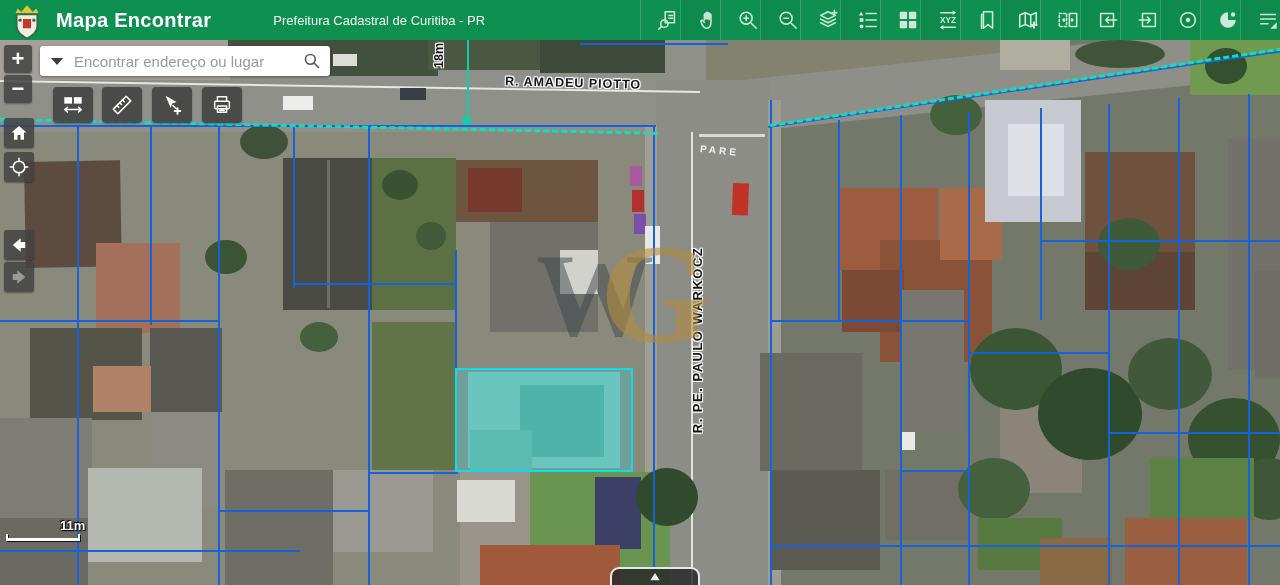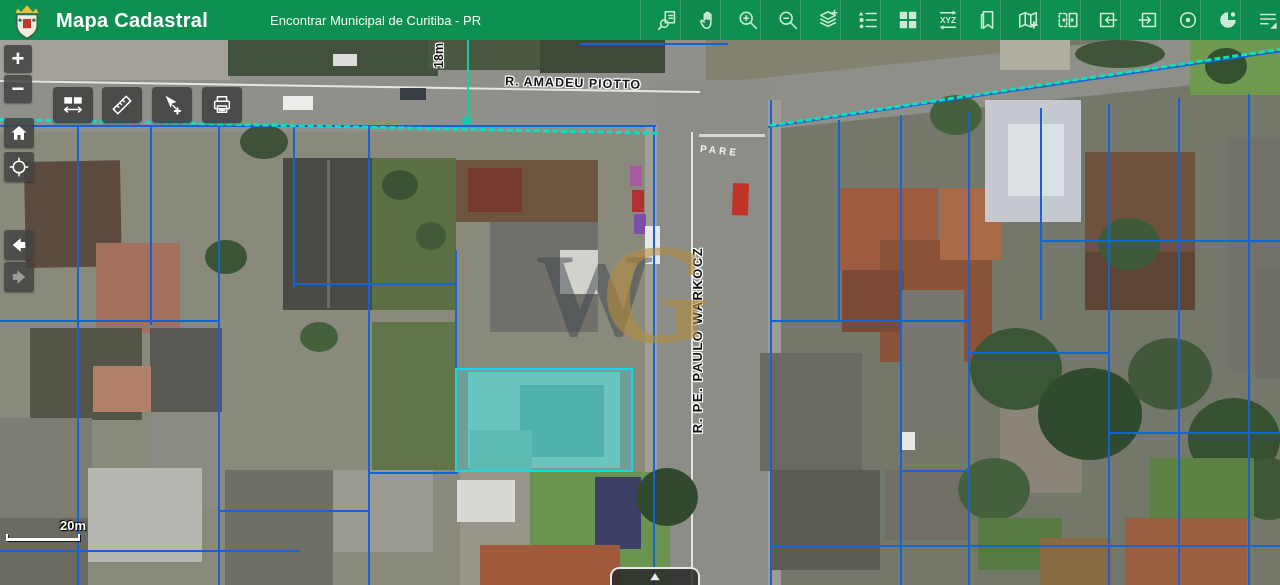--- a/index.html
+++ b/index.html
@@ -117,22 +117,22 @@
   <header>
     <div class="logo">
       <svg viewBox="0 0 26 32">
         <path d="M3 8l2-4 3 3 5-6 5 6 3-3 2 4z" fill="#e8c23c"></path>
         <path d="M4 9h18v10c0 7-9 11-9 11S4 26 4 19z" fill="#efece0" stroke="#2e6b46" stroke-width="1.6"></path>
         <rect x="9.5" y="13" width="7" height="8" fill="#c0392b"></rect>
         <circle cx="7" cy="14" r="1.4" fill="#2e6b46"></circle>
           <circle cx="19" cy="14" r="1.4" fill="#2e6b46"></circle>
       </svg>
     </div>
-    <div class="app-title">Mapa Cadastral</div>
-    <div class="app-subtitle">Encontrar Municipal de Curitiba - PR</div>
+    <div class="app-title">Mapa Encontrar</div>
+    <div class="app-subtitle">Prefeitura Cadastral de Curitiba - PR</div>
 
     <div class="toolbar">
       <button class="tbtn" title="">
         <svg viewBox="0 0 24 24">
             <rect x="9" y="3" width="10" height="12"></rect>
             <path d="M13 7h4M13 10h4"></path>
             <circle cx="8" cy="16" r="4"></circle>
             <path d="M5 19l-3 3"></path>
           </svg>
       </button>
@@ -379,20 +379,32 @@
 
     <div id="watermark">
       <div class="wm-w">W</div>
       <div class="wm-g">G</div>
     </div>
 
     <div id="controls">
       <button class="ctl" id="zoom-in">+</button>
       <button class="ctl" id="zoom-out">−</button>
 
+      <div id="searchbox">
+        <button id="search-caret">
+            <span class="tri"></span>
+          </button>
+        <input id="search-input" type="text" placeholder="Encontrar endereço ou lugar" style="">
+        <button id="search-go">
+          <svg viewBox="0 0 22 22">
+              <circle cx="9" cy="9" r="6"></circle>
+              <path d="M13.5 13.5L19 19"></path>
+            </svg>
+        </button>
+      </div>
 
       <button class="mbtn" id="btn-compare">
         <svg viewBox="0 0 24 24">
             <rect class="wf" x="2.5" y="3.5" width="8.5" height="7"></rect>
             <rect class="wf" x="13" y="3.5" width="8.5" height="7"></rect>
             <path d="M3 17h18M3 17l3-2.6M3 17l3 2.6M21 17l-3-2.6M21 17l-3 2.6"></path>
           </svg>
       </button>
       <button class="mbtn" id="btn-measure">
         <svg viewBox="0 0 24 24">
@@ -431,21 +443,21 @@
         <svg viewBox="0 0 24 24">
             <path class="wf" d="M4.5 12l9.5-8v4.5h5.5v7H14V20z"></path>
           </svg>
       </button>
       <button class="ctl" id="btn-fwd">
         <svg viewBox="0 0 24 24">
             <path class="gf" d="M19.5 12L10 4v4.5H4.5v7H10V20z"></path>
           </svg>
       </button>
 
-      <div id="scale-label">20m</div>
+      <div id="scale-label">11m</div>
       <div id="scale-bar"></div>
 
 
       <div id="bottom-tab">
         <svg viewBox="0 0 24 18">
             <path d="M12 3l7 11H5z" fill="#ececec"></path>
           </svg>
       </div>
     </div>
   </div>

